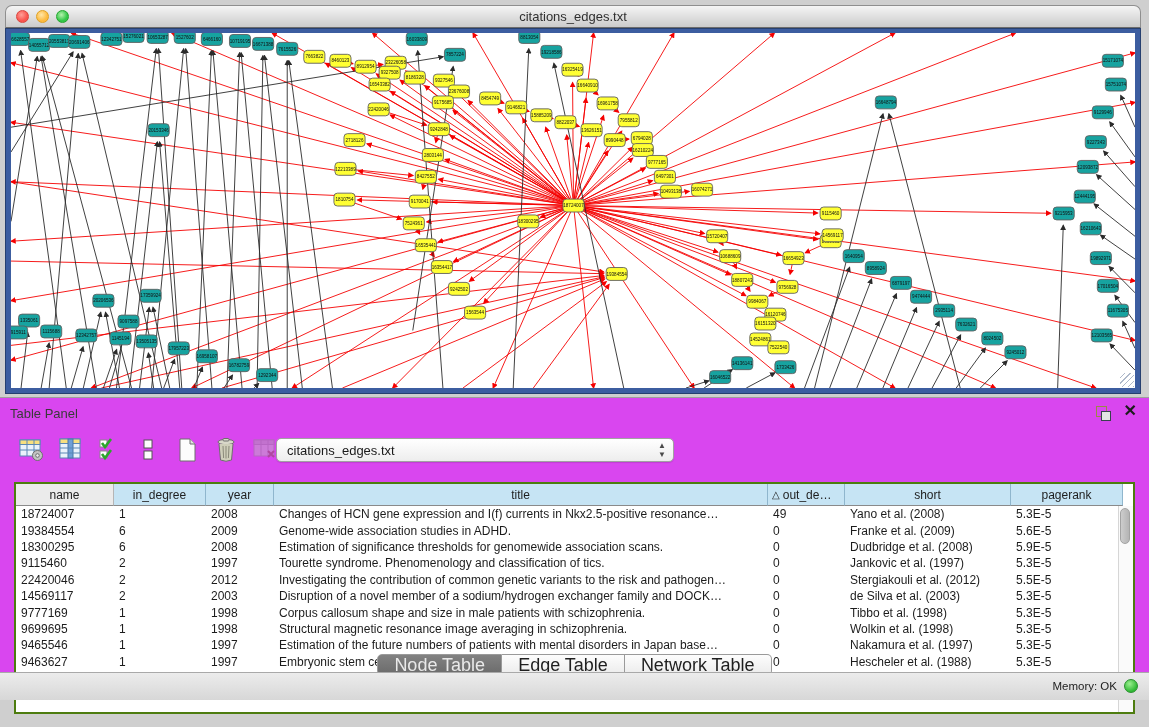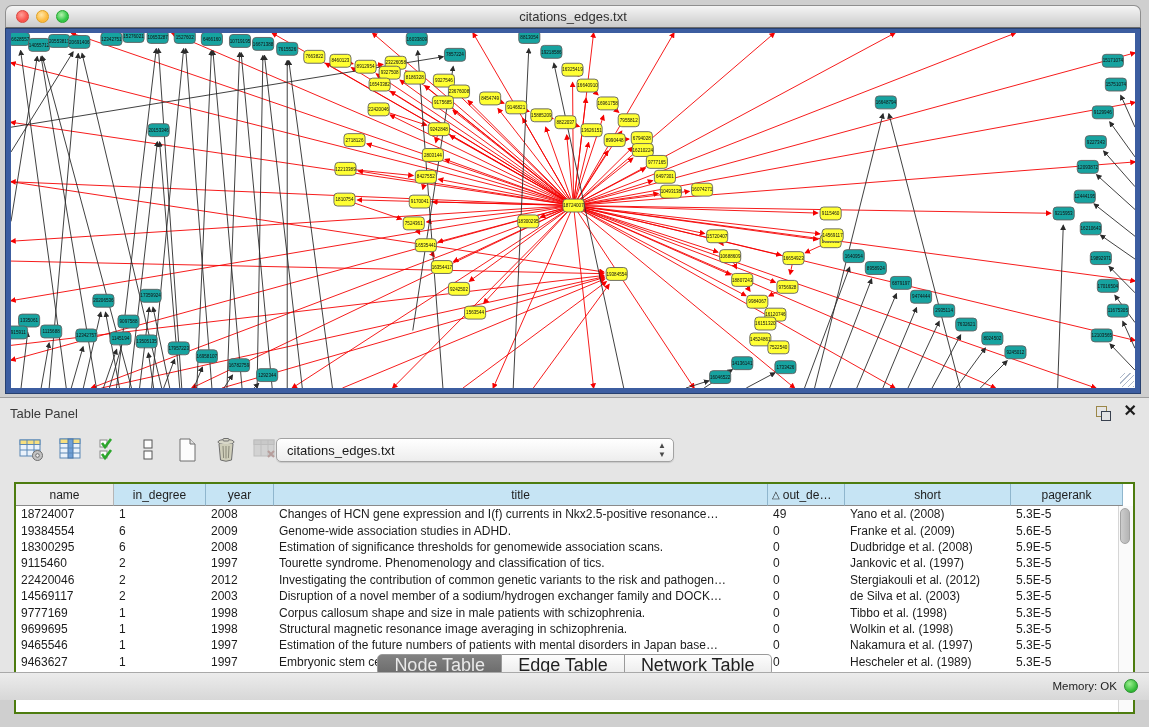--- a/index.html
+++ b/index.html
@@ -12,21 +12,21 @@
   #tl-close{left:10px;background:radial-gradient(circle at 40% 35%,#ff9f98,#f9554e 60%);border:1px solid #d8453e;}
   #tl-min{left:30px;background:radial-gradient(circle at 40% 35%,#ffe6a8,#fdbb40 60%);border:1px solid #dfa023;}
   #tl-zoom{left:50px;background:radial-gradient(circle at 40% 35%,#b6f2ae,#34c748 60%);border:1px solid #24a52e;}
   #window-title{position:absolute;left:0;right:0;top:0;height:23px;line-height:22px;text-align:center;font-size:13px;color:#303030;}
   #frame{position:absolute;left:0;right:0;top:23px;bottom:0;background:#3c5da0;border:1px solid #27406f;box-sizing:border-box;padding:4px 5px 5px 5px;}
   #canvas{position:relative;width:100%;height:100%;background:#ffffff;overflow:hidden;}
   #net{position:absolute;left:0;top:0;width:100%;height:100%;}
   #resize-grip{position:absolute;right:1px;bottom:1px;width:14px;height:14px;background:repeating-linear-gradient(135deg,transparent 0 3px,#9aa7bd 3px 4px);opacity:.8;}
 
   
-  #table-panel{position:absolute;left:0;top:397px;width:1149px;height:303px;background:#e5e5e5;border-top:1px solid #9e9e9e;box-sizing:border-box;}
+  #table-panel{position:absolute;left:0;top:397px;width:1149px;height:303px;background:#d946ef;border-top:1px solid #9e9e9e;box-sizing:border-box;}
   #panel-title{position:absolute;left:10px;top:8px;font-size:13px;color:#3a3a3a;}
   #float-panel-button{position:absolute;right:38px;top:7px;width:16px;height:16px;background:none;border:none;padding:0;cursor:default;}
   #float-sq1{position:absolute;left:1px;top:1px;width:9px;height:9px;border:1.5px solid #9b8748;}
   #float-sq2{position:absolute;left:6px;top:6px;width:8px;height:8px;border:1.5px solid #39414f;background:#e3e3e3;}
   #close-panel-button{position:absolute;right:12px;top:3px;background:none;border:none;font-size:16px;font-weight:bold;color:#1c1c1c;padding:0;cursor:default;}
 
   #toolbar{position:absolute;left:16px;top:36px;height:34px;display:flex;align-items:center;gap:9px;}
   .tool-btn{width:30px;height:30px;background:none;border:none;padding:2px;display:flex;align-items:center;justify-content:center;}
   .tool-btn.disabled{opacity:.45;filter:grayscale(60%);}
   #table-selector{position:absolute;left:276px;top:40px;width:398px;height:24px;border:1px solid #a2a2a2;border-radius:5px;background:linear-gradient(#ffffff,#ededed);box-sizing:border-box;font-size:13px;color:#1a1a1a;display:flex;align-items:center;padding-left:10px;box-shadow:0 1px 1px rgba(0,0,0,.12);}
@@ -892,21 +892,21 @@
             <div class="td" style="width: 77px;">0</div>
             <div class="td" style="width: 166px;">Nakamura et al. (1997)</div>
             <div class="td" style="width: 112px;">5.3E-5</div>
           </div>
           <div class="trow">
             <div class="td" style="width: 98px;">9463627</div>
             <div class="td" style="width: 92px;">1</div>
             <div class="td" style="width: 68px;">1997</div>
             <div class="td" style="width: 494px;">Embryonic stem cells: a model to study structural and functional properties in car…</div>
             <div class="td" style="width: 77px;">0</div>
-            <div class="td" style="width: 166px;">Hescheler et al. (1989)</div>
+            <div class="td" style="width: 166px;">Hescheler et al. (1988)</div>
             <div class="td" style="width: 112px;">5.3E-5</div>
           </div>
         </div>
       <div id="vscroll">
         <div id="vthumb"></div>
       </div>
     </div>
 
     <div id="tabs">
         <button class="tab active">Node Table</button>

